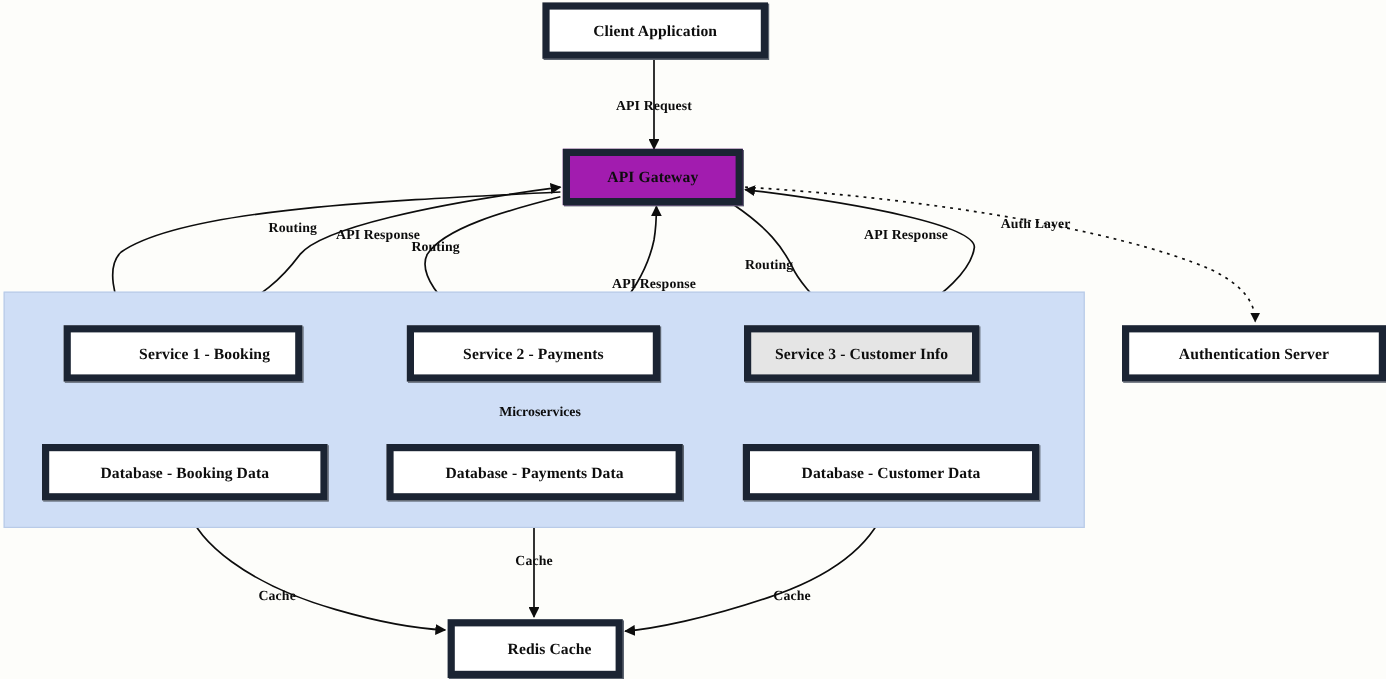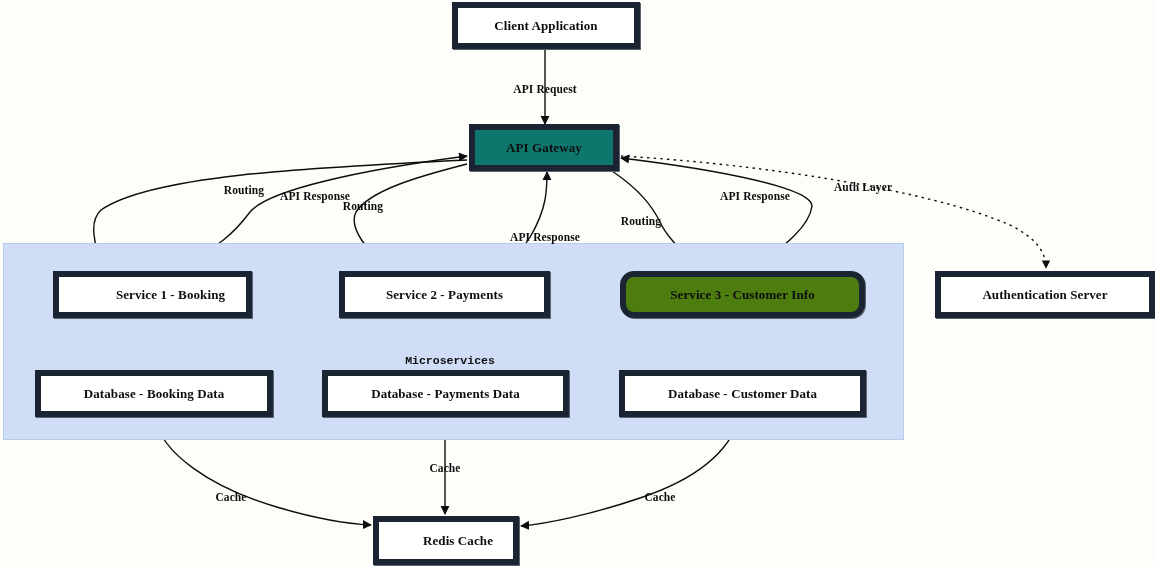--- a/index.html
+++ b/index.html
@@ -39,28 +39,27 @@
     font-weight:bold;
     font-size:11.5px;
     color:#0d0d0d;
     white-space:nowrap;
     z-index:4;
     transform:translate(-50%,-50%);
     letter-spacing:.1px;
   }
   .group-label{
     position:absolute;
-    font-family:Liberation Mono, monospace;
+    font-family:Liberation Serif, serif;
     font-weight:bold;
     font-size:11.5px;
     color:#0d0d0d;
     white-space:nowrap;
     z-index:4;
     transform:translate(-50%,-50%);
-    margin-top:16px;
   }
 </style>
 </head>
 <body>
 
 <div id="stage">
 
   <div class="group-panel" id="group-panel" style="left: 3px; top: 243px; width: 901px; height: 197px; background: rgb(207, 222, 246);"></div>
 
   <svg id="edges" viewBox="0 0 1155 566" xmlns="http://www.w3.org/2000/svg">
@@ -100,30 +99,30 @@
       <path d="M 445,417 L 445,514" marker-end="url(#arrow)"></path>
 
       <path d="M 740,417 C 730,450 700,478 640,498 C 590,515 545,524 521,526" marker-end="url(#arrow)"></path>
     </g>
   </svg>
 
   <div id="nodes-layer">
       <div class="node" style="left: 452px; top: 2px; width: 188px; height: 47px; background: rgb(255, 255, 255); border-color: rgb(27, 36, 51);">
         <span>Client Application</span>
       </div>
-      <div class="node" style="left: 469px; top: 124px; width: 150px; height: 47px; background: #0f766e; border-color: rgb(27, 36, 51);">
+      <div class="node" style="left: 469px; top: 124px; width: 150px; height: 47px; background: #a21caf; border-color: rgb(27, 36, 51);">
         <span>API Gateway</span>
       </div>
       <div class="node" style="left: 53px; top: 271px; width: 199px; height: 47px; background: rgb(255, 255, 255); border-color: rgb(27, 36, 51); padding-left: 36px;">
         <span>Service 1 - Booking</span>
       </div>
       <div class="node" style="left: 339px; top: 271px; width: 211px; height: 47px; background: rgb(255, 255, 255); border-color: rgb(27, 36, 51);">
         <span>Service 2 - Payments</span>
       </div>
-      <div class="node" style="left: 620px; top: 271px; width: 245px; height: 47px; background: #4d7c0f; border-color: rgb(27, 36, 51); border-radius: 14px;">
+      <div class="node" style="left: 620px; top: 271px; width: 196px; height: 47px; background: #e5e5e5; border-color: rgb(27, 36, 51);">
         <span>Service 3 - Customer Info</span>
       </div>
       <div class="node" style="left: 935px; top: 271px; width: 220px; height: 47px; background: rgb(255, 255, 255); border-color: rgb(27, 36, 51);">
         <span>Authentication Server</span>
       </div>
       <div class="node" style="left: 35px; top: 370px; width: 238px; height: 47px; background: rgb(255, 255, 255); border-color: rgb(27, 36, 51);">
         <span>Database - Booking Data</span>
       </div>
       <div class="node" style="left: 322px; top: 370px; width: 247px; height: 47px; background: rgb(255, 255, 255); border-color: rgb(27, 36, 51);">
         <span>Database - Payments Data</span>

